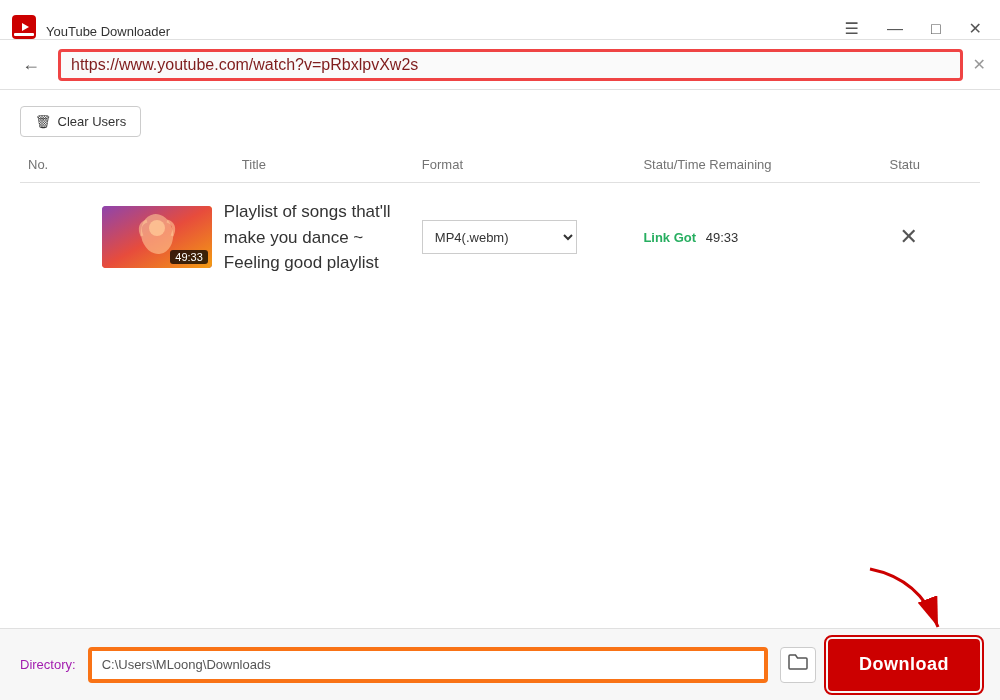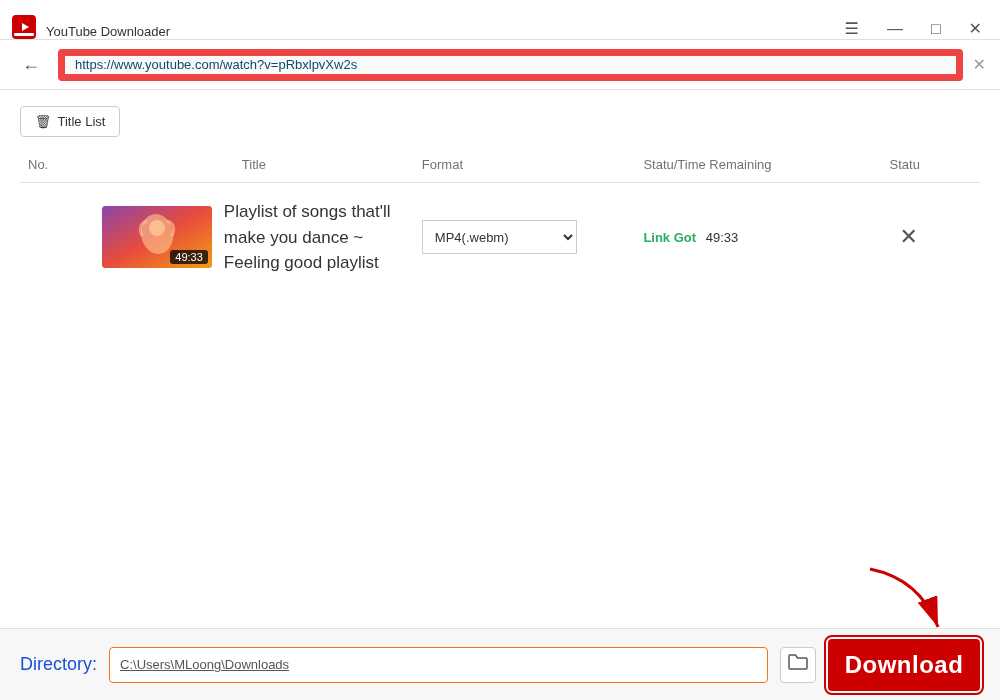--- a/index.html
+++ b/index.html
@@ -64,25 +64,25 @@
       color: #555;
       cursor: pointer;
       background: none;
       border: none;
       padding: 4px 8px;
       border-radius: 4px;
     }
     .url-input {
       flex: 1;
       height: 32px;
-      border: 7px solid #ef4444;
+      border: 3px solid #ef4444;
       border-radius: 4px;
       padding: 0 10px;
-      font-size: 13px;
-      color: #0c4a6e;
+      font-size: 16px;
+      color: #7f1d1d;
       background: #fafafa;
       outline: none;
     }
     .url-clear-btn {
       font-size: 16px;
       color: #999;
       cursor: pointer;
       background: none;
       border: none;
     }
@@ -227,35 +227,34 @@
     .bottom-bar {
       height: 72px;
       background: #f7f7f7;
       border-top: 1px solid #e0e0e0;
       display: flex;
       align-items: center;
       padding: 0 20px;
       gap: 12px;
     }
     .directory-label {
-      font-size: 18px;
-      color: #1d4ed8;
+      font-size: 13px;
+      color: #a21caf;
       white-space: nowrap;
     }
     .directory-input {
       flex: 1;
       height: 36px;
-      border: 1px solid #f97316;
+      border: 4px solid #f97316;
       border-radius: 4px;
       padding: 0 10px;
       font-size: 13px;
       color: #555;
       background: #fff;
       outline: none;
-      text-decoration: underline;
     }
     .folder-btn {
       width: 36px;
       height: 36px;
       border: 1px solid #ccc;
       border-radius: 4px;
       background: #fff;
       cursor: pointer;
       display: flex;
       align-items: center;
@@ -270,21 +269,21 @@
       align-items: flex-end;
       position: relative;
     }
     .download-btn {
       width: 152px;
       height: 52px;
       background: #cc0000;
       color: #fff;
       border: 2px solid #cc0000;
       border-radius: 4px;
-      font-size: 24px;
+      font-size: 18px;
       font-weight: 600;
       cursor: pointer;
       letter-spacing: 0.5px;
       outline: 2px solid #cc0000;
       outline-offset: 2px;
     }
 
     
     .arrow-svg {
       position: absolute;
@@ -317,21 +316,21 @@
   <button class="back-btn">←</button>
   <input class="url-input" type="text" value="https://www.youtube.com/watch?v=pRbxlpvXw2s" style="">
   <button class="url-clear-btn">✕</button>
 </div>
 
 <div class="main-content">
 
   <div class="toolbar">
     <button class="clear-list-btn">
       <span>🗑</span>
-      <span>Title List</span>
+      <span>Clear Users</span>
     </button>
   </div>
 
   <div class="table-container">
     <table>
       <thead>
         <tr>
           <th class="col-no">No.</th>
           <th class="col-title">Title</th>
           <th class="col-format">Format</th>

